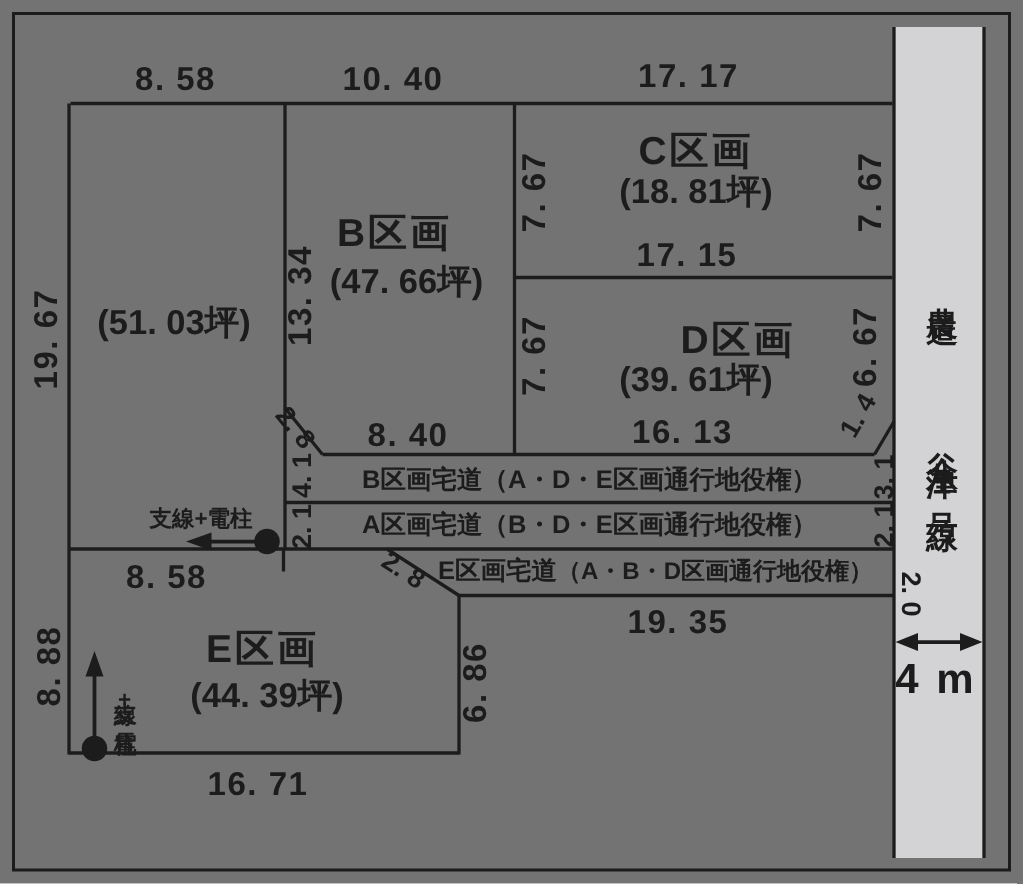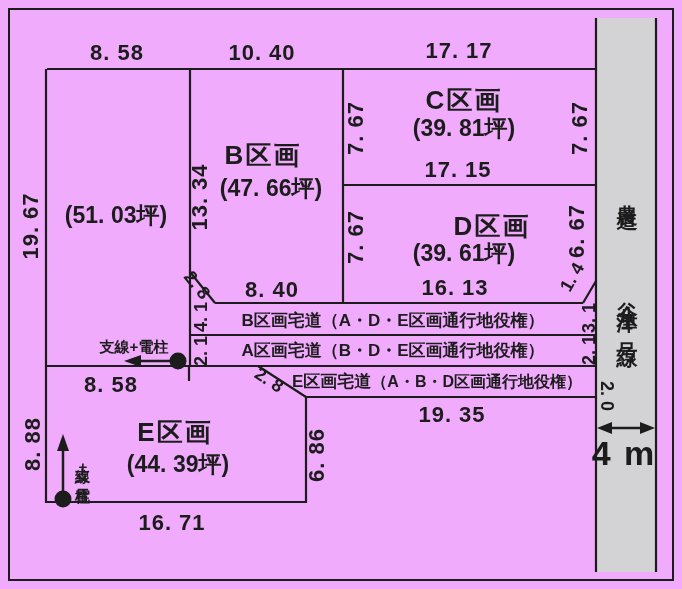--- a/index.html
+++ b/index.html
@@ -1,36 +1,36 @@
 <!DOCTYPE html>
 <html><head>
 <meta charset="utf-8">
 <style>
   html,body{margin:0;padding:0;background:#fff;}
   #stage{
-    position:relative;width:682px;height:589px;background:#f0abfc;overflow:hidden;
+    position:relative;width:682px;height:589px;background:#737373;overflow:hidden;
     font-family:"Liberation Sans","DejaVu Sans",sans-serif;color:#1c1c1c;
   }
   #linework{position:absolute;left:0;top:0;}
   .lbl{position:absolute;white-space:nowrap;transform:translate(-50%,-50%);
        font-weight:600;line-height:1;letter-spacing:1px;}
   .dim{font-size:22px;}
   .dim-sm{font-size:18px;letter-spacing:0;}
   .rot-ccw{transform:translate(-50%,-50%) rotate(-90deg);}
   .rot-cw{transform:translate(-50%,-50%) rotate(90deg);}
   .parcel-name{font-size:26px;font-weight:700;letter-spacing:2px;}
   .parcel-area{font-size:23px;font-weight:600;letter-spacing:0;}
   .lane-text{font-size:17px;font-weight:700;letter-spacing:0;}
   .lane-note{font-size:16px;font-weight:700;}
   .vtext{writing-mode:vertical-rl;text-orientation:upright;transform:translate(-50%,-50%);
          position:absolute;font-weight:600;white-space:nowrap;}
   .road-name{font-size:21px;letter-spacing:5px;}
   .pole{font-size:15px;font-weight:700;letter-spacing:0;}
   .pole-v{font-size:15px;font-weight:700;letter-spacing:1px;}
-  .width-lbl{font-size:34px;font-weight:600;letter-spacing:2px;}
+  .width-lbl{font-size:28px;font-weight:600;letter-spacing:2px;}
 </style>
 </head>
 <body>
 
 <div id="stage">
 
   <svg id="linework" width="682" height="589" viewBox="0 0 682 589">
 
     <rect x="9" y="9" width="664" height="571" fill="none" stroke="#1c1c1c" stroke-width="2"></rect>
 
@@ -81,21 +81,21 @@
 
   <div class="lbl dim rot-ccw" style="left:31px;top:226px;">19. 67</div>
   <div class="lbl parcel-area" style="left:116px;top:215px;">(51. 03坪)</div>
 
   <div class="lbl dim rot-ccw" style="left:200px;top:197px;">13. 34</div>
   <div class="lbl parcel-name" style="left:263px;top:155px;">B区画</div>
   <div class="lbl parcel-area" style="left:271px;top:188px;">(47. 66坪)</div>
 
   <div class="lbl dim rot-ccw" style="left:356px;top:128px;">7. 67</div>
   <div class="lbl parcel-name" style="left:464px;top:100px;">C区画</div>
-  <div class="lbl parcel-area" style="left:464px;top:128px;">(39. 81坪)</div>
+  <div class="lbl parcel-area" style="left:464px;top:128px;">(18. 81坪)</div>
   <div class="lbl dim rot-ccw" style="left:580px;top:128px;">7. 67</div>
   <div class="lbl dim" style="left:458px;top:170px;">17. 15</div>
 
   <div class="lbl dim rot-ccw" style="left:356px;top:237px;">7. 67</div>
   <div class="lbl parcel-name" style="left:464px;top:226px;margin-left:28px;">D区画</div>
   <div class="lbl parcel-area" style="left:464px;top:253px;">(39. 61坪)</div>
   <div class="lbl dim rot-ccw" style="left:577px;top:231px;">6. 67</div>
 
   <div class="lbl dim" style="left:272px;top:290px;">8. 40</div>
   <div class="lbl dim" style="left:455px;top:288px;">16. 13</div>

